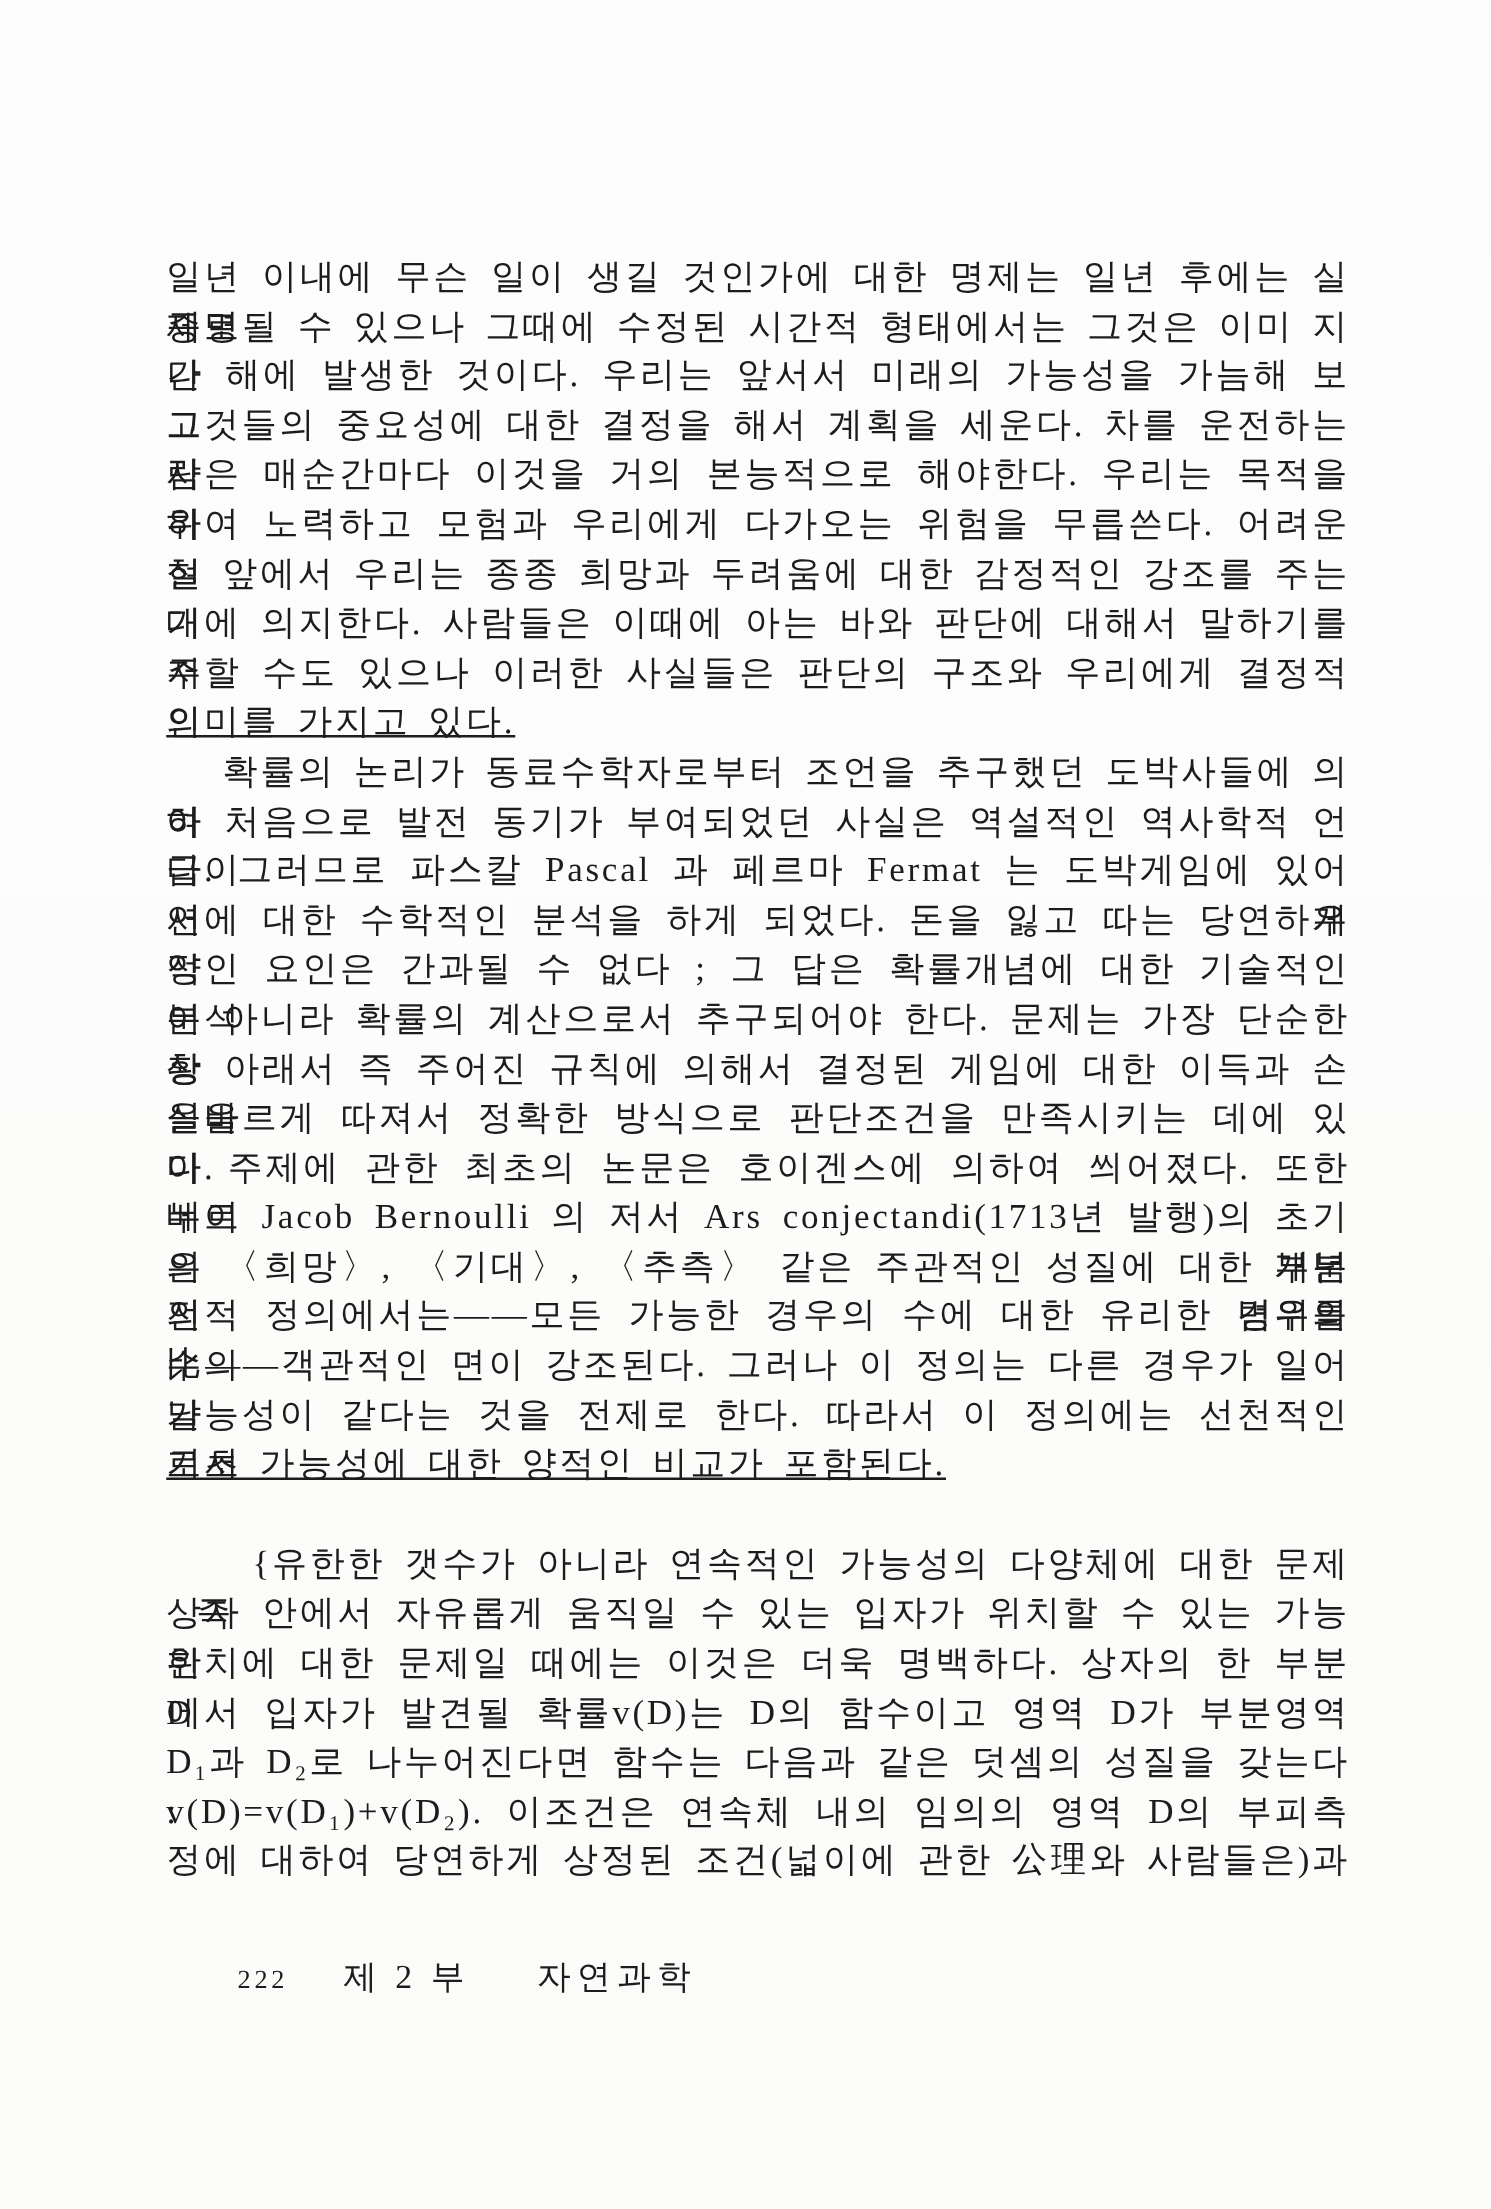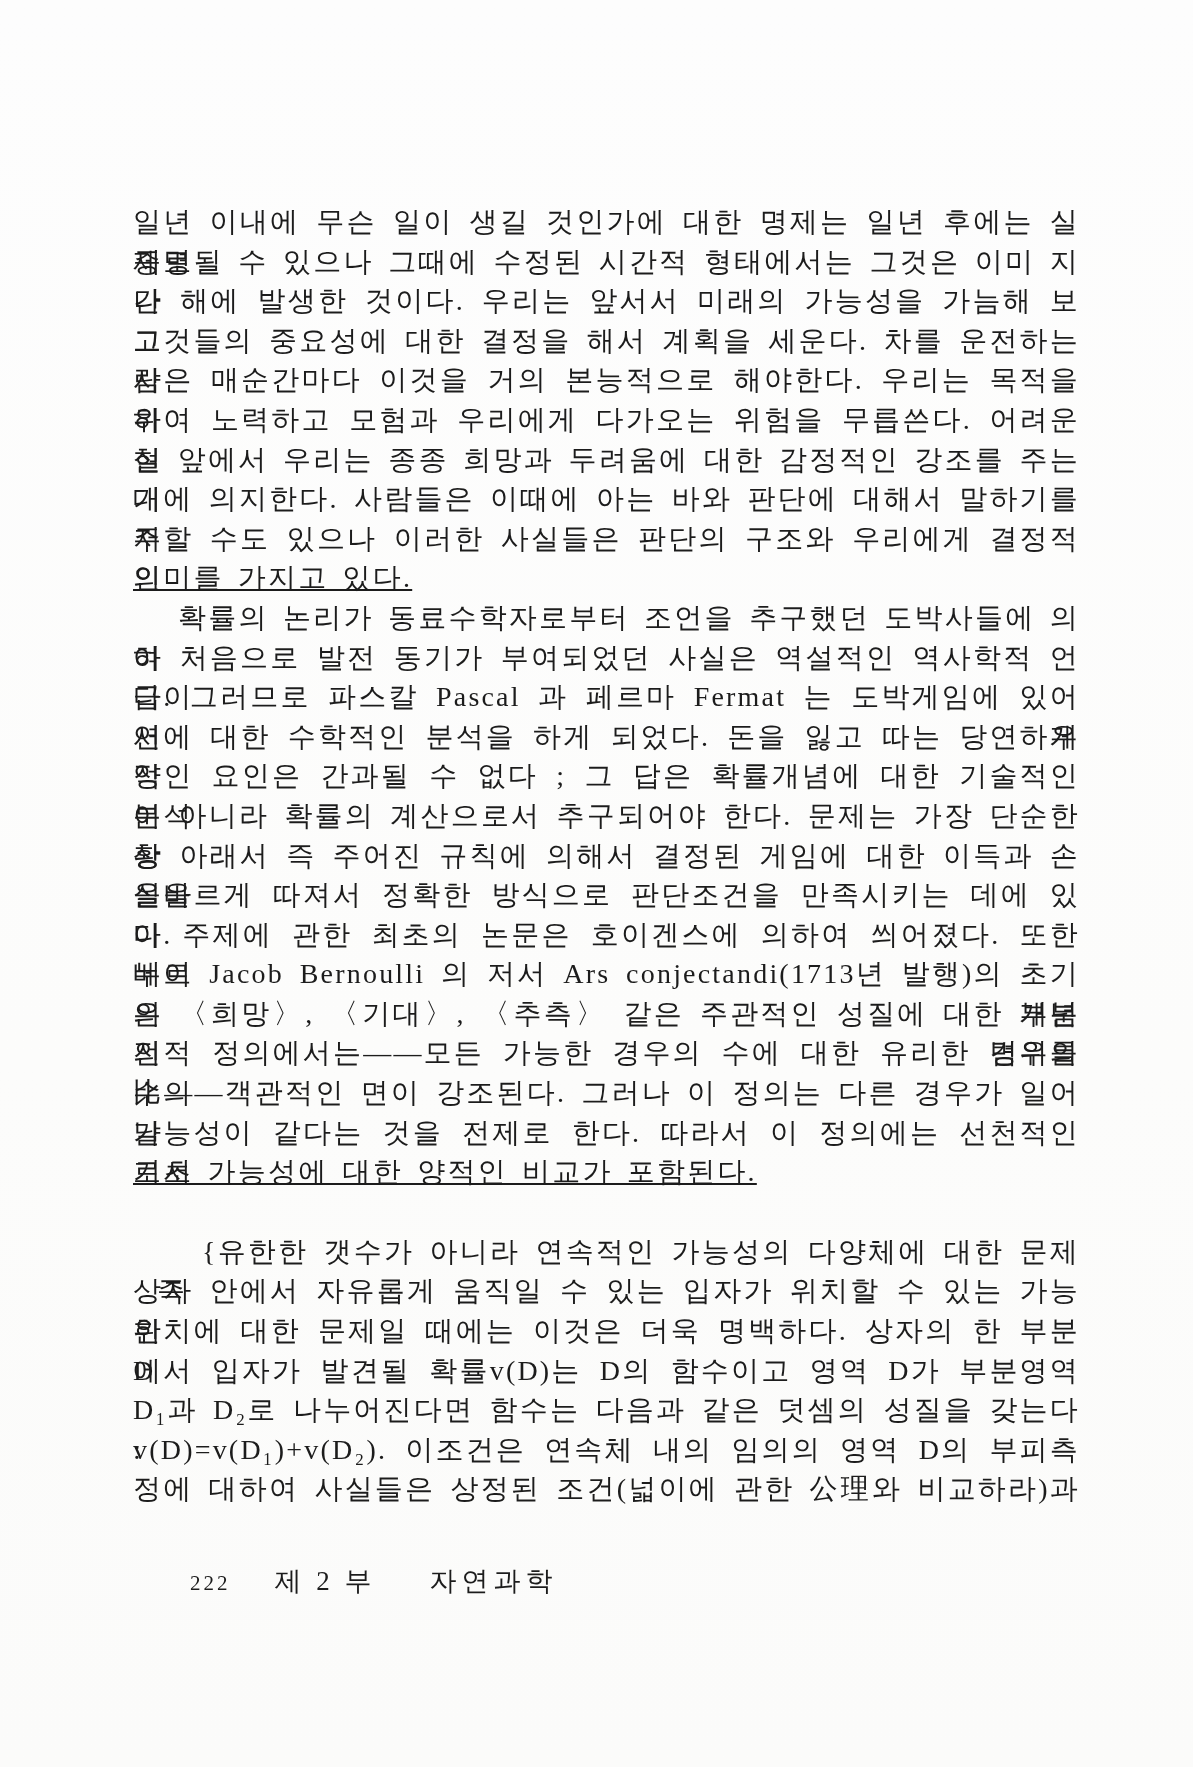--- a/index.html
+++ b/index.html
@@ -110,21 +110,21 @@
     <div class="line fill">전적 정의에서는——모든 가능한 경우의 수에 대한 유리한 경우의 수의</div>
     <div class="line fill">比——객관적인 면이 강조된다. 그러나 이 정의는 다른 경우가 일어날</div>
     <div class="line fill">가능성이 같다는 것을 전제로 한다. 따라서 이 정의에는 선천적인 기초</div>
     <div class="line end">로서 가능성에 대한 양적인 비교가 포함된다.</div>
     <div class="line fill indent para-gap">{유한한 갯수가 아니라 연속적인 가능성의 다양체에 대한 문제 즉</div>
     <div class="line fill">상자 안에서 자유롭게 움직일 수 있는 입자가 위치할 수 있는 가능한</div>
     <div class="line fill">위치에 대한 문제일 때에는 이것은 더욱 명백하다. 상자의 한 부분 D</div>
     <div class="line fill">에서 입자가 발견될 확률v(D)는 D의 함수이고 영역 D가 부분영역</div>
     <div class="line fill">D₁과 D₂로 나누어진다면 함수는 다음과 같은 덧셈의 성질을 갖는다 :</div>
     <div class="line fill">v(D)=v(D₁)+v(D₂). 이조건은 연속체 내의 임의의 영역 D의 부피측</div>
-    <div class="line fill">정에 대하여 사실들은 상정된 조건(넓이에 관한 公理와 비교하라)과</div>
+    <div class="line fill">정에 대하여 당연하게 상정된 조건(넓이에 관한 公理와 사람들은)과</div>
   </div>
 
   <div class="footer">
     <span class="page-num">222</span>
     <span class="part">제 2 부</span>
     <span class="book-section">자연과학</span>
   </div>
 
 </div>
 

